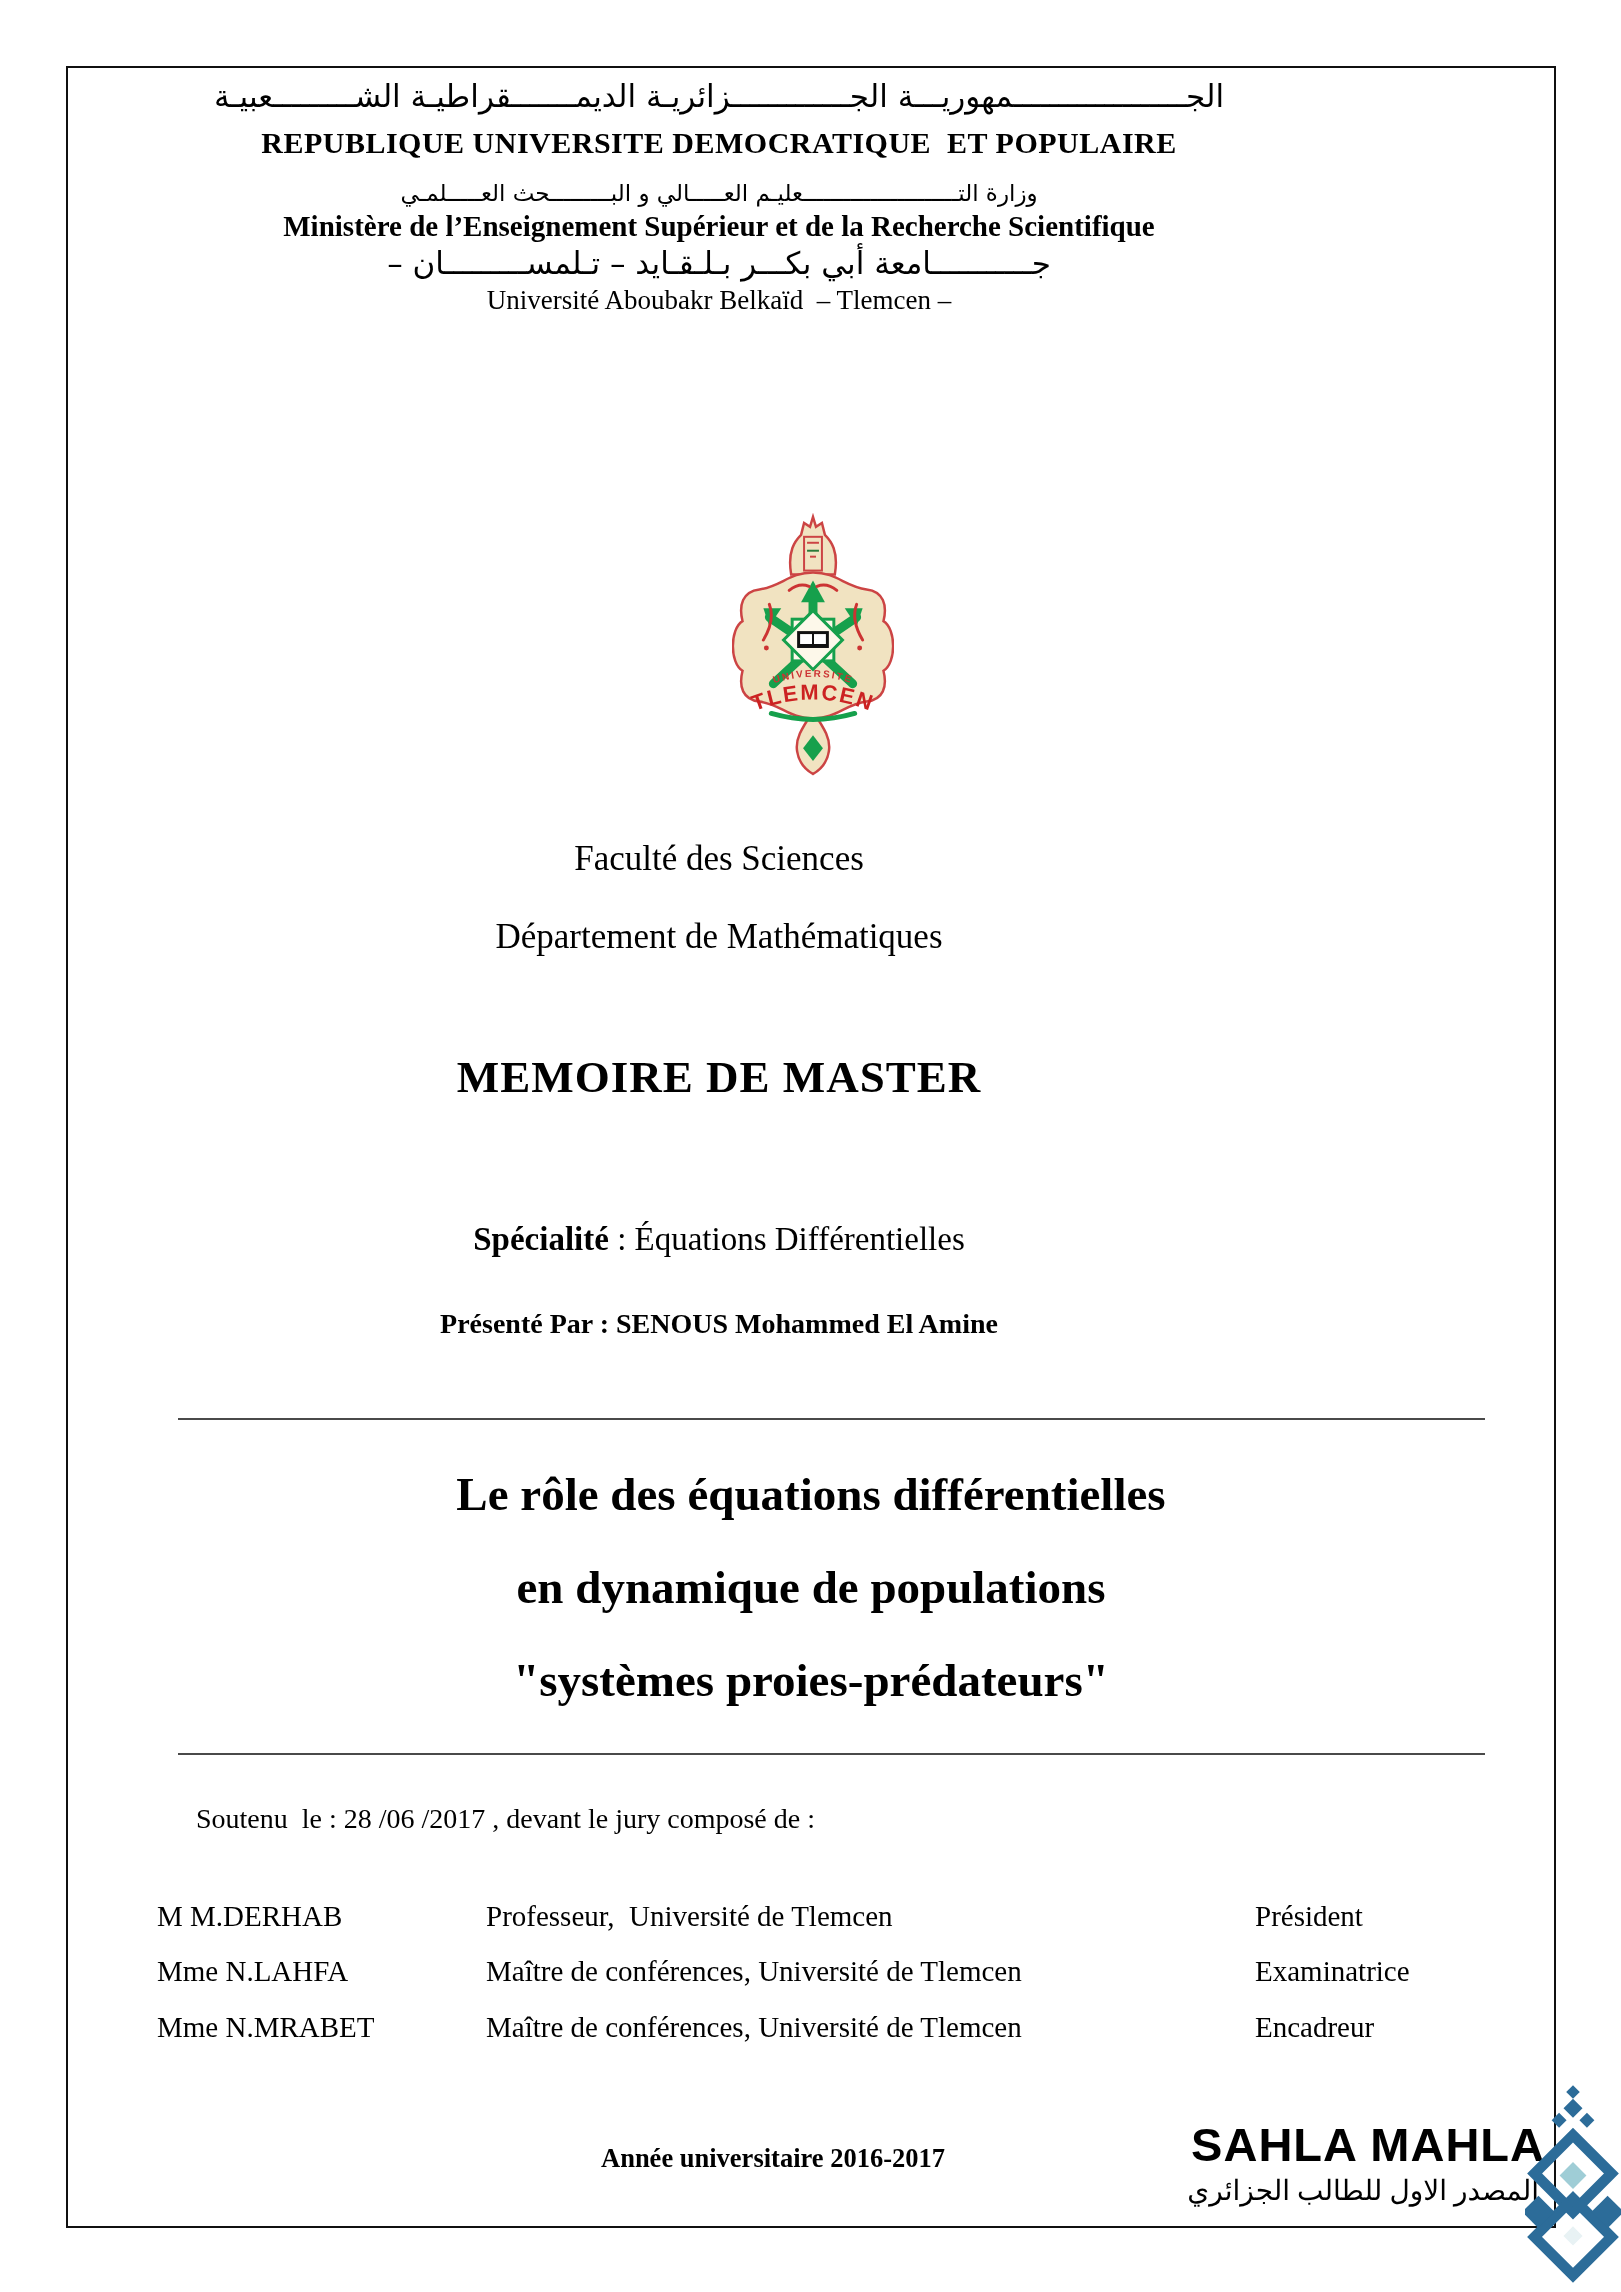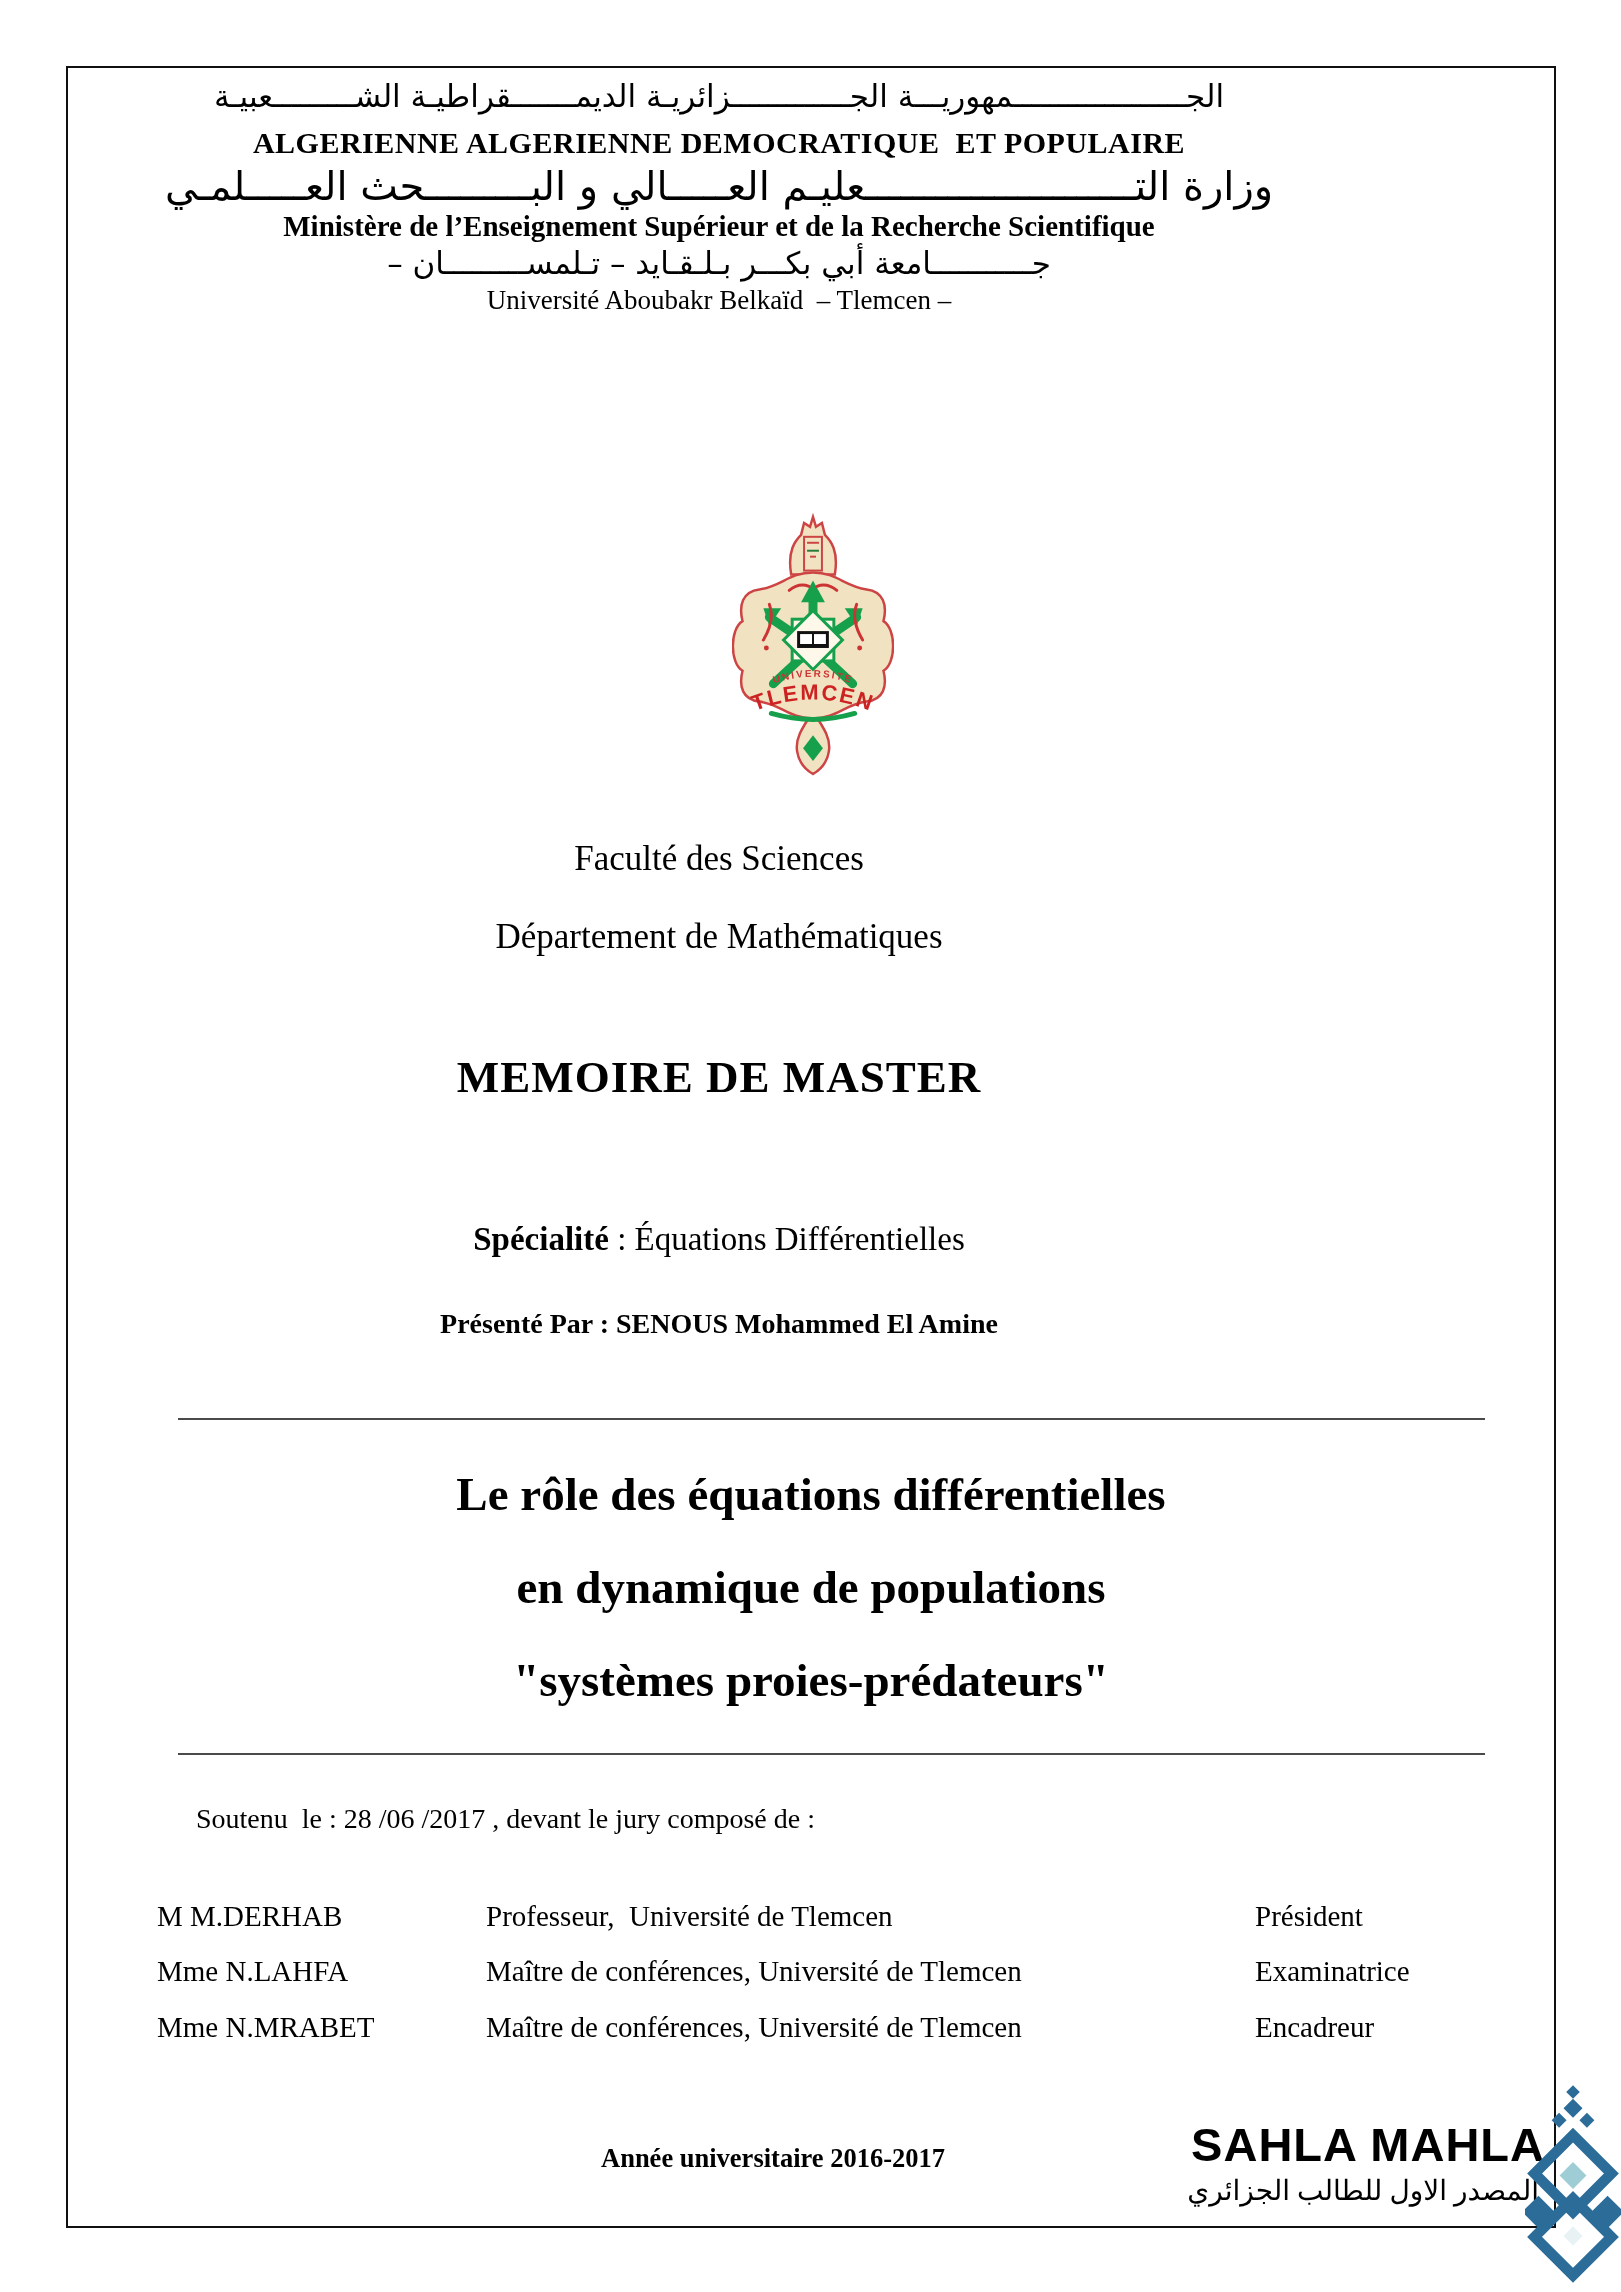--- a/index.html
+++ b/index.html
@@ -30,21 +30,21 @@
     box-sizing: border-box;
     background: transparent;
   }
   .arabic {
     font-family: "DejaVu Sans", sans-serif;
     direction: rtl;
     unicode-bidi: embed;
   }
   .ar1 { top: 78px;  font-size: 31px; }
   .fr1 { top: 126px; font-size: 30px; font-weight: bold; letter-spacing: 0.5px; }
-  .ar2 { top: 163px; font-size: 40px; }
+  .ar2 { top: 180px; font-size: 23px; }
   .fr2 { top: 210px; font-size: 29px; font-weight: bold; }
   .ar3 { top: 245px; font-size: 31px; }
   .fr3 { top: 285px; font-size: 27px; }
 
   .emblem-wrap {
     position: absolute;
     left: 732px;
     top: 513px;
     width: 162px;
     height: 263px;
@@ -133,21 +133,21 @@
     height: 204px;
     z-index: 6;
   }
 </style>
 </head>
 <body>
 
 <div class="page-border"></div>
 
 <div class="line arabic ar1">الجـــــــــــــــــــمهوريـــة الجـــــــــــــزائريـة الديمـــــــقراطيـة الشـــــــــعبيـة</div>
-<div class="line fr1">ALGERIENNE ALGERIENNE DEMOCRATIQUE  ET POPULAIRE</div>
+<div class="line fr1">REPUBLIQUE UNIVERSITE DEMOCRATIQUE  ET POPULAIRE</div>
 <div class="line arabic ar2">وزارة التـــــــــــــــــــــــعليـم العـــــالي و البـــــــــحث العـــــلمـي</div>
 <div class="line fr2">Ministère de l’Enseignement Supérieur et de la Recherche Scientifique</div>
 <div class="line arabic ar3">جـــــــــــامعة أبي بكـــر بـلـقـايد – تـلمســـــــــان –</div>
 <div class="line fr3">Université Aboubakr Belkaïd  – Tlemcen –</div>
 
 <div class="emblem-wrap">
   <svg viewBox="0 0 160 265" width="162" height="263" xmlns="http://www.w3.org/2000/svg">
 
     <path d="M 80 200 C 68 218 62 228 64 240 C 66 253 73 259 80 263 C 87 259 94 253 96 240 C 98 228 92 218 80 200 Z" fill="#f1e3c1" stroke="#cc4444" stroke-width="2.5"></path>
     <polygon points="80,224 90,237 80,250 70,237" fill="#16a04c"></polygon>

